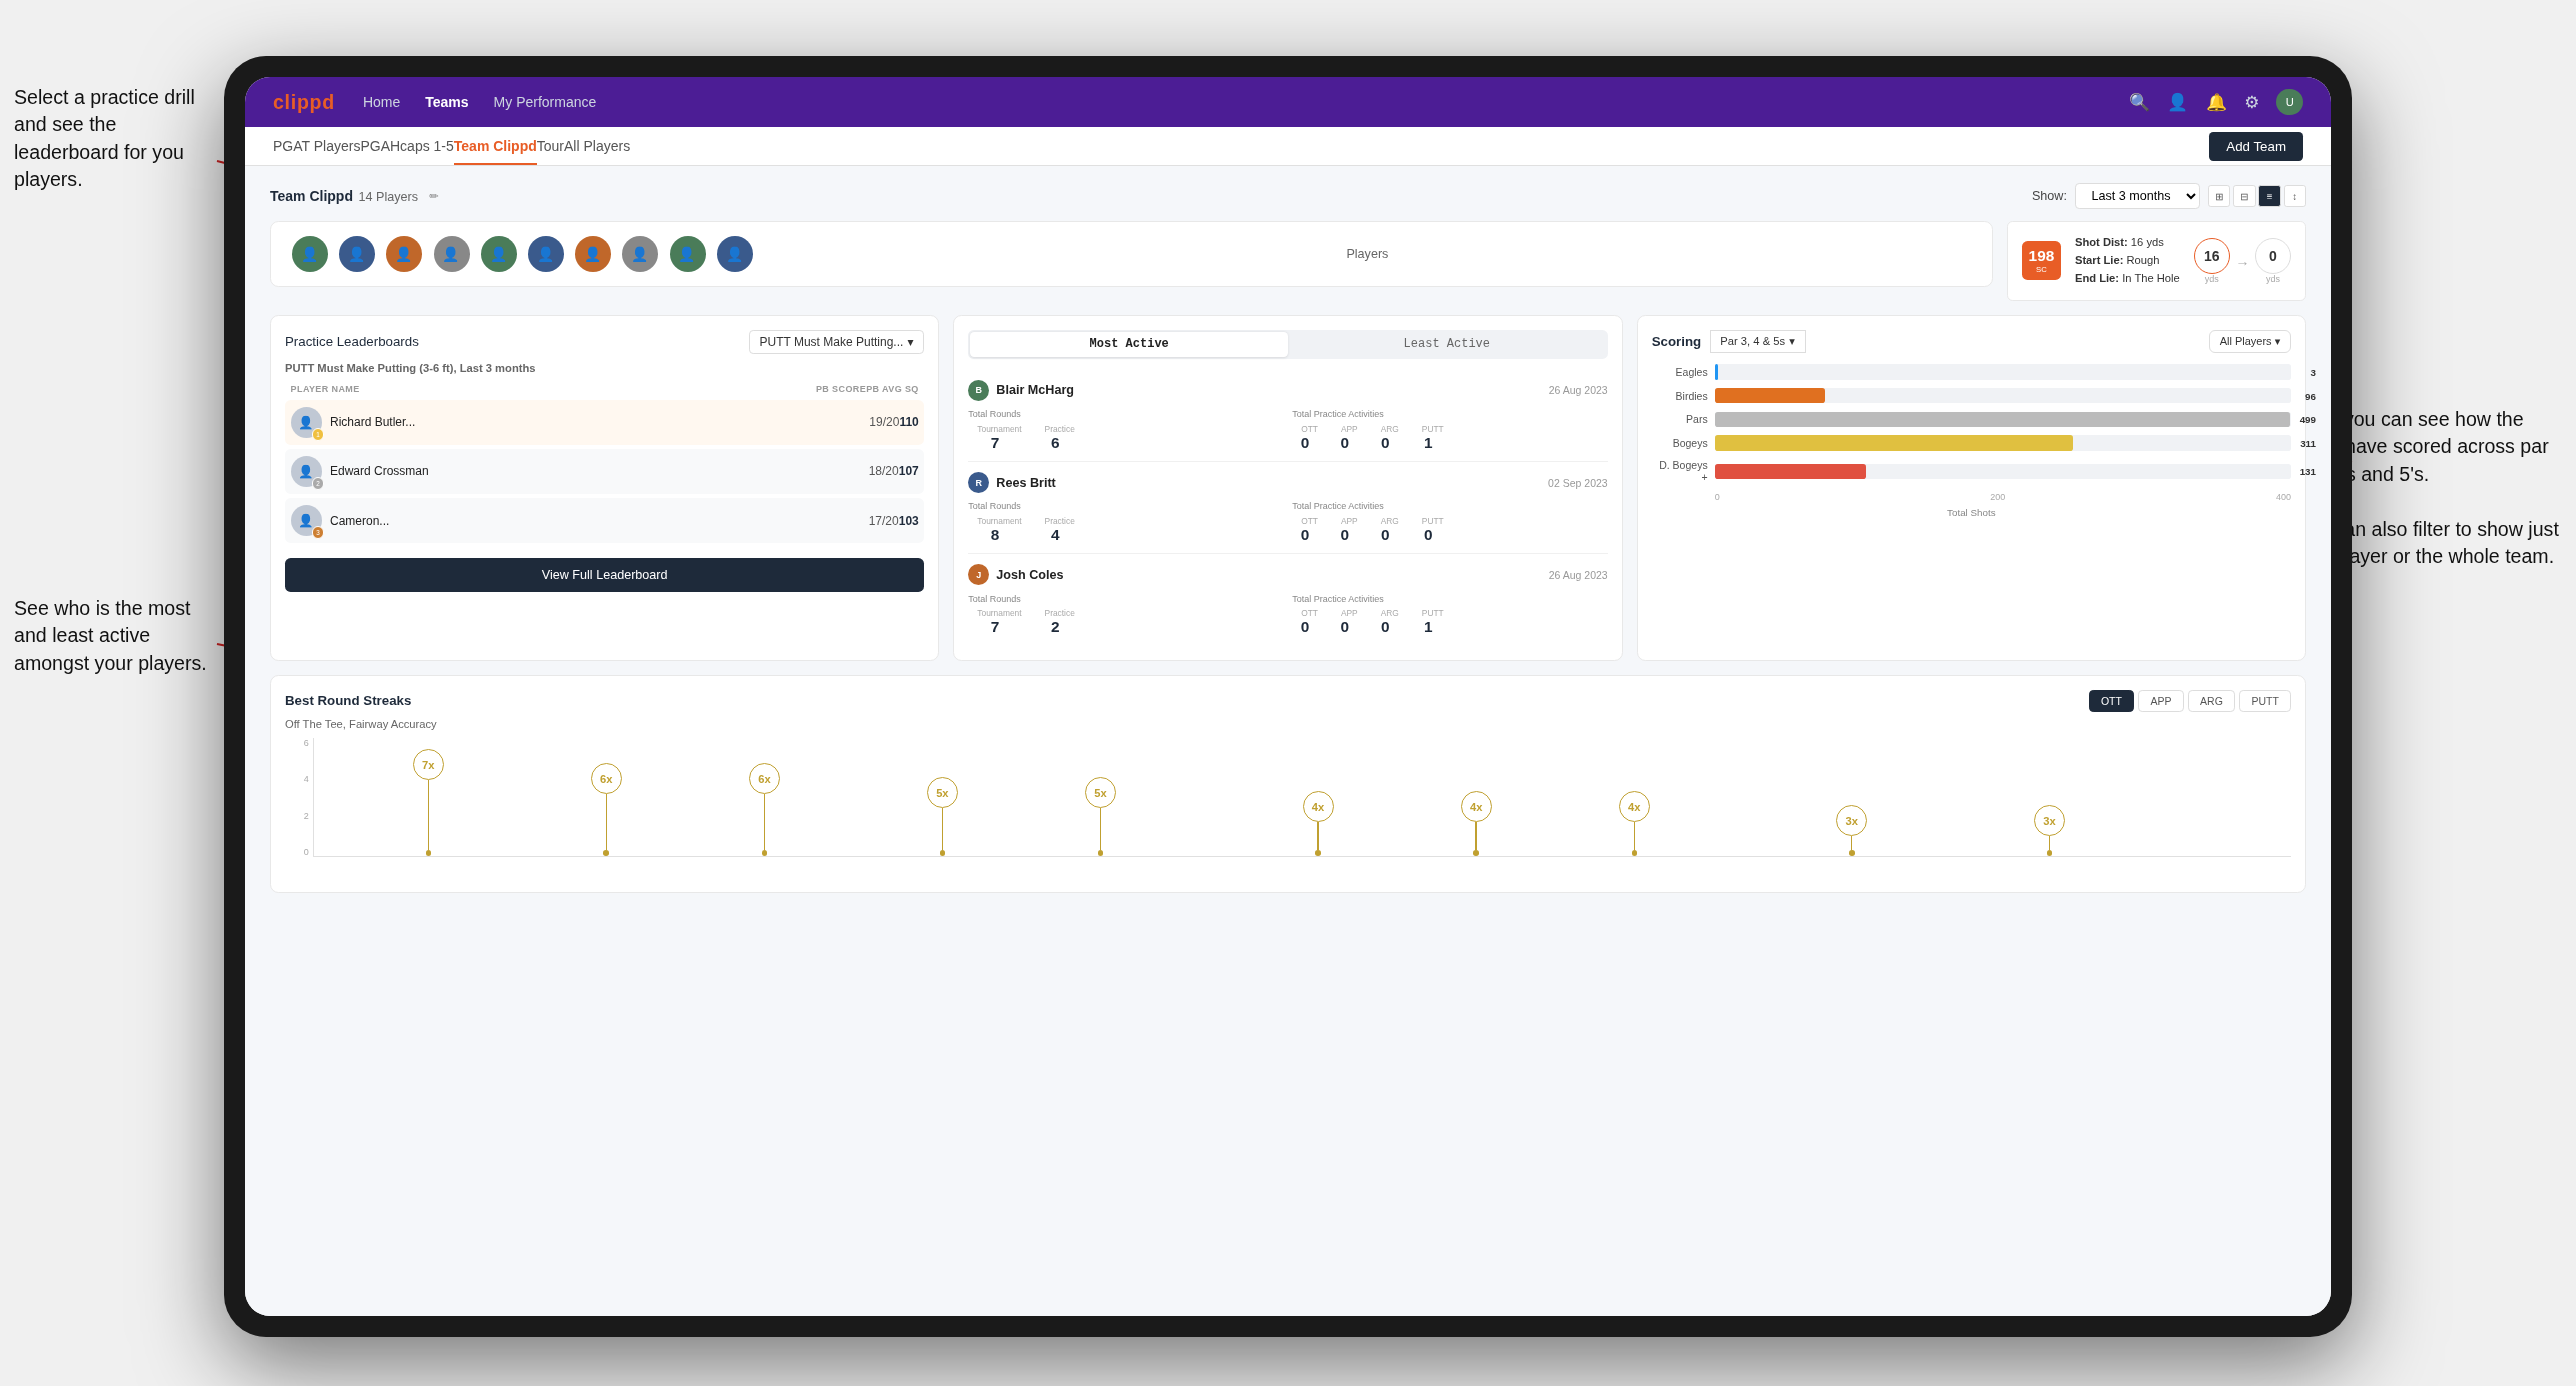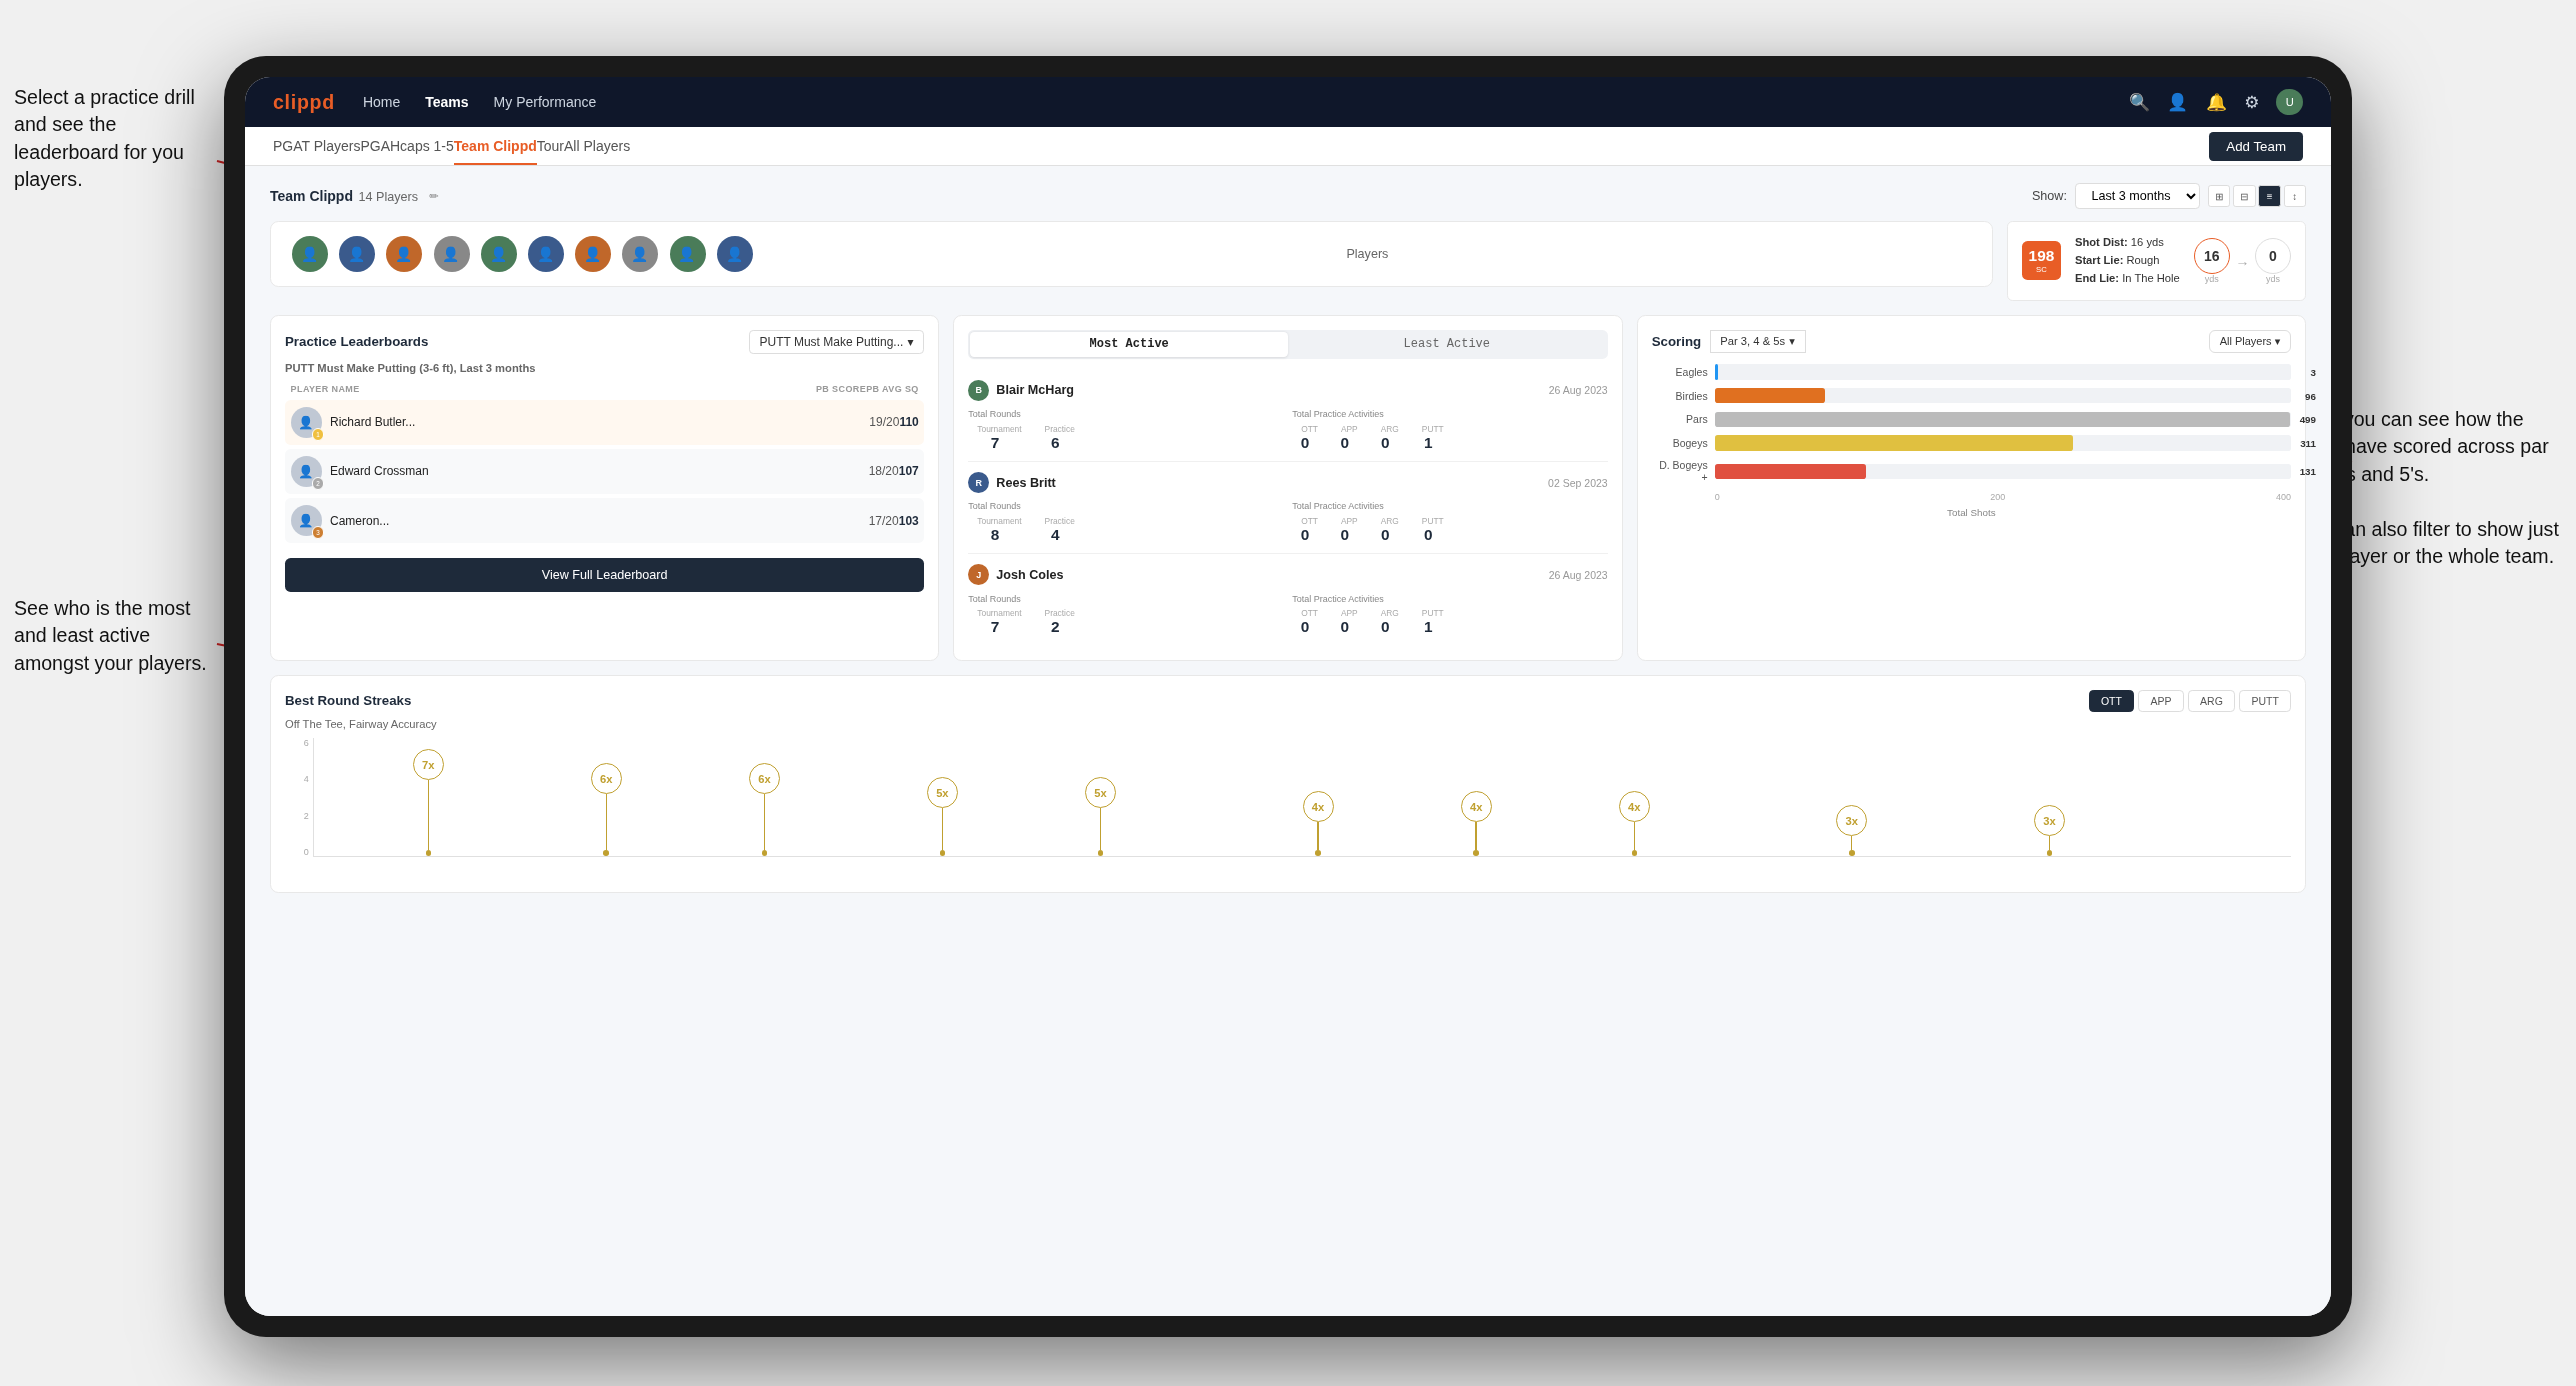--- a/index.html
+++ b/index.html
@@ -50,21 +50,21 @@
       height: 100%;
       background: #fff;
       border-radius: 25px;
       overflow: hidden;
       display: flex;
       flex-direction: column;
     }
 
     
     .navbar {
-      background: #0f172a;
+      background: #4c1d95;
       padding: 0 28px;
       height: 50px;
       display: flex;
       align-items: center;
       gap: 28px;
       flex-shrink: 0;
     }
     .logo {
       color: #e85d26;
       font-size: 19.6px;
@@ -276,21 +276,21 @@
       padding: 14px;
     }
     .panel-header {
       display: flex;
       align-items: center;
       justify-content: space-between;
       margin-bottom: 8.4px;
     }
     .panel-title {
       font-size: 13.3px;
-      font-weight: 700;
+      font-weight: 400;
       color: #1e2a3a;
     }
     .dropdown-btn {
       display: flex;
       align-items: center;
       gap: 4.2px;
       border: 0.7px solid #ddd;
       border-radius: 4.2px;
       padding: 4.2px 9.8px;
       font-size: 12px;

